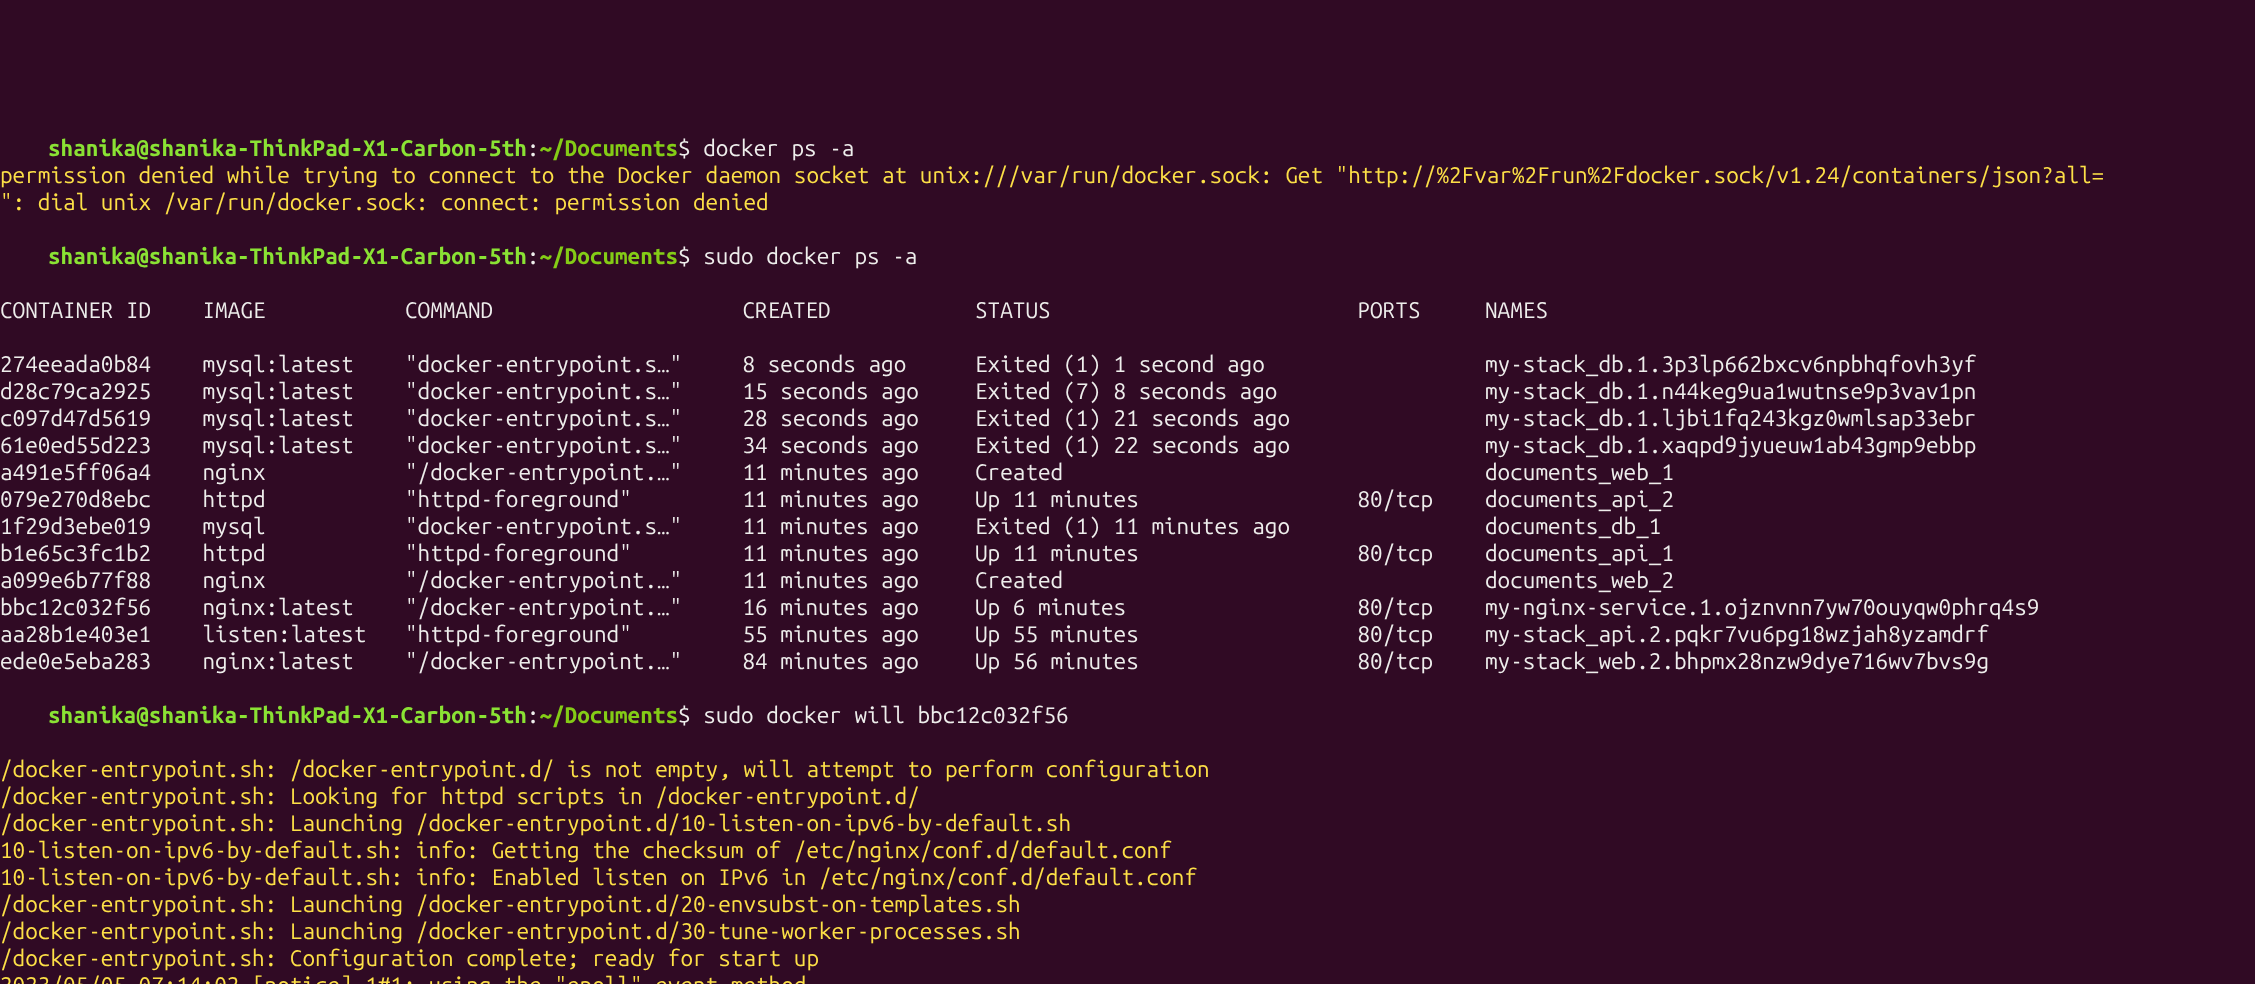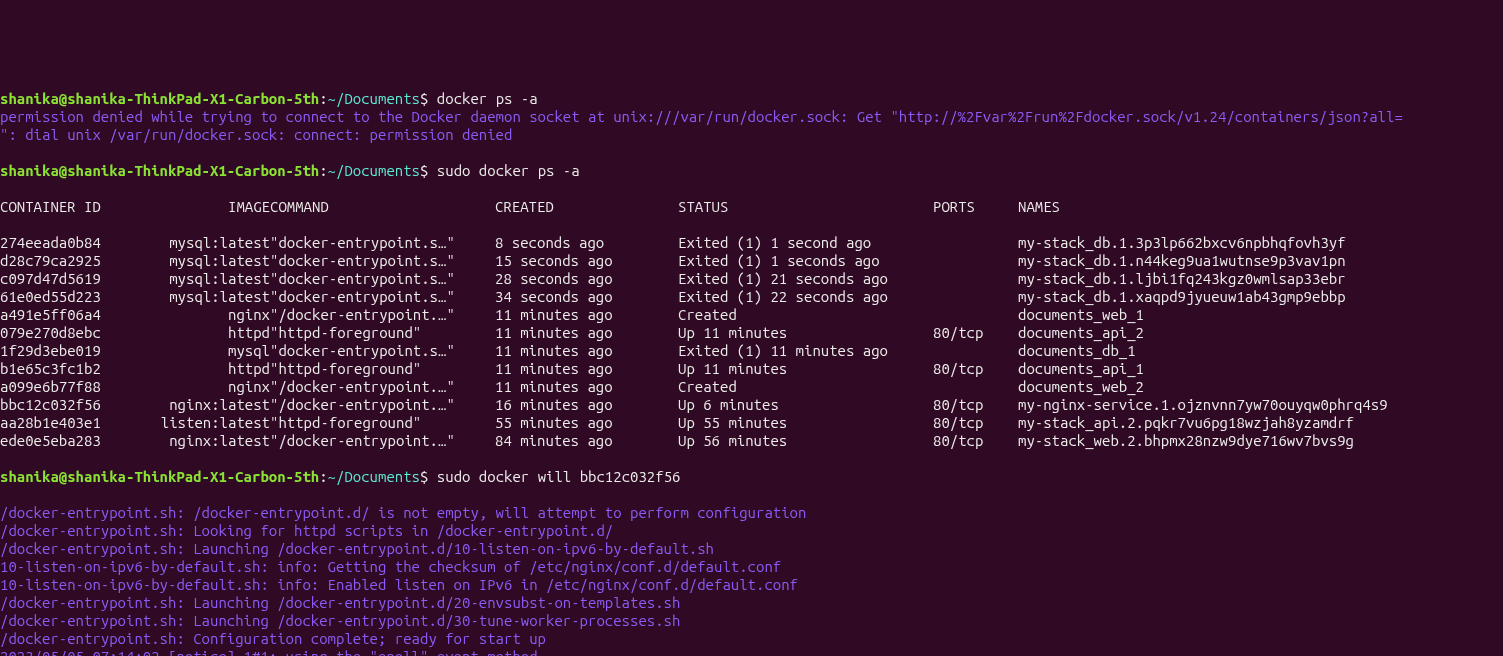--- a/index.html
+++ b/index.html
@@ -12,48 +12,48 @@
     line-height: 18px;
     width: 1503px;
     height: 656px;
     overflow: hidden;
     white-space: pre;
   }
   .term {
     padding: 0;
   }
   .line { white-space: pre; }
-  .user { color: #8ae234; font-weight: bold; }
-  .path { color: #5eead4; font-weight: normal; }
+  .user { color: #8ae234; font-weight: bold; margin-left: 32px; }
+  .path { color: #84cc16; font-weight: bold; }
   .white { color: #eeeeec; }
-  .dim { color: #8b5cf6; }
+  .dim { color: #fde047; }
   .col { display: inline-block; }
   .c-id     { width: 135px; }
-  .c-image  { width: 135px; text-align: right; }
+  .c-image  { width: 135px; }
   .c-cmd    { width: 225px; }
   .c-created{ width: 155px; }
-  .c-status { width: 255px; margin-left: 28px; }
+  .c-status { width: 255px; }
   .c-ports  { width: 85px;  }
   .c-names  { }
 </style>
 </head>
 <body>
 <div class="term">
 
 
 <span class="line"><span class="user">shanika@shanika-ThinkPad-X1-Carbon-5th</span><span class="white">:</span><span class="path">~/Documents</span><span class="white">$ </span><span class="white">docker ps -a</span></span>
 <span class="line dim">permission denied while trying to connect to the Docker daemon socket at unix:///var/run/docker.sock: Get "http://%2Fvar%2Frun%2Fdocker.sock/v1.24/containers/json?all=</span>
 <span class="line dim">": dial unix /var/run/docker.sock: connect: permission denied</span>
 
 <span class="line"><span class="user">shanika@shanika-ThinkPad-X1-Carbon-5th</span><span class="white">:</span><span class="path">~/Documents</span><span class="white">$ </span><span class="white">sudo docker ps -a</span></span>
 
 <span class="line"><span class="col c-id">CONTAINER ID</span><span class="col c-image">IMAGE</span><span class="col c-cmd">COMMAND</span><span class="col c-created">CREATED</span><span class="col c-status">STATUS</span><span class="col c-ports">PORTS</span><span class="col c-names">NAMES</span></span>
 
 <span class="line"><span class="col c-id">274eeada0b84</span><span class="col c-image">mysql:latest</span><span class="col c-cmd">"docker-entrypoint.s…"</span><span class="col c-created">8 seconds ago</span><span class="col c-status">Exited (1) 1 second ago</span><span class="col c-ports"></span><span class="col c-names">my-stack_db.1.3p3lp662bxcv6npbhqfovh3yf</span></span>
-<span class="line"><span class="col c-id">d28c79ca2925</span><span class="col c-image">mysql:latest</span><span class="col c-cmd">"docker-entrypoint.s…"</span><span class="col c-created">15 seconds ago</span><span class="col c-status">Exited (1) 1 seconds ago</span><span class="col c-ports"></span><span class="col c-names">my-stack_db.1.n44keg9ua1wutnse9p3vav1pn</span></span>
+<span class="line"><span class="col c-id">d28c79ca2925</span><span class="col c-image">mysql:latest</span><span class="col c-cmd">"docker-entrypoint.s…"</span><span class="col c-created">15 seconds ago</span><span class="col c-status">Exited (7) 8 seconds ago</span><span class="col c-ports"></span><span class="col c-names">my-stack_db.1.n44keg9ua1wutnse9p3vav1pn</span></span>
 <span class="line"><span class="col c-id">c097d47d5619</span><span class="col c-image">mysql:latest</span><span class="col c-cmd">"docker-entrypoint.s…"</span><span class="col c-created">28 seconds ago</span><span class="col c-status">Exited (1) 21 seconds ago</span><span class="col c-ports"></span><span class="col c-names">my-stack_db.1.ljbi1fq243kgz0wmlsap33ebr</span></span>
 <span class="line"><span class="col c-id">61e0ed55d223</span><span class="col c-image">mysql:latest</span><span class="col c-cmd">"docker-entrypoint.s…"</span><span class="col c-created">34 seconds ago</span><span class="col c-status">Exited (1) 22 seconds ago</span><span class="col c-ports"></span><span class="col c-names">my-stack_db.1.xaqpd9jyueuw1ab43gmp9ebbp</span></span>
 <span class="line"><span class="col c-id">a491e5ff06a4</span><span class="col c-image">nginx</span><span class="col c-cmd">"/docker-entrypoint.…"</span><span class="col c-created">11 minutes ago</span><span class="col c-status">Created</span><span class="col c-ports"></span><span class="col c-names">documents_web_1</span></span>
 <span class="line"><span class="col c-id">079e270d8ebc</span><span class="col c-image">httpd</span><span class="col c-cmd">"httpd-foreground"</span><span class="col c-created">11 minutes ago</span><span class="col c-status">Up 11 minutes</span><span class="col c-ports">80/tcp</span><span class="col c-names">documents_api_2</span></span>
 <span class="line"><span class="col c-id">1f29d3ebe019</span><span class="col c-image">mysql</span><span class="col c-cmd">"docker-entrypoint.s…"</span><span class="col c-created">11 minutes ago</span><span class="col c-status">Exited (1) 11 minutes ago</span><span class="col c-ports"></span><span class="col c-names">documents_db_1</span></span>
 <span class="line"><span class="col c-id">b1e65c3fc1b2</span><span class="col c-image">httpd</span><span class="col c-cmd">"httpd-foreground"</span><span class="col c-created">11 minutes ago</span><span class="col c-status">Up 11 minutes</span><span class="col c-ports">80/tcp</span><span class="col c-names">documents_api_1</span></span>
 <span class="line"><span class="col c-id">a099e6b77f88</span><span class="col c-image">nginx</span><span class="col c-cmd">"/docker-entrypoint.…"</span><span class="col c-created">11 minutes ago</span><span class="col c-status">Created</span><span class="col c-ports"></span><span class="col c-names">documents_web_2</span></span>
 <span class="line"><span class="col c-id">bbc12c032f56</span><span class="col c-image">nginx:latest</span><span class="col c-cmd">"/docker-entrypoint.…"</span><span class="col c-created">16 minutes ago</span><span class="col c-status">Up 6 minutes</span><span class="col c-ports">80/tcp</span><span class="col c-names">my-nginx-service.1.ojznvnn7yw70ouyqw0phrq4s9</span></span>
 <span class="line"><span class="col c-id">aa28b1e403e1</span><span class="col c-image">listen:latest</span><span class="col c-cmd">"httpd-foreground"</span><span class="col c-created">55 minutes ago</span><span class="col c-status">Up 55 minutes</span><span class="col c-ports">80/tcp</span><span class="col c-names">my-stack_api.2.pqkr7vu6pg18wzjah8yzamdrf</span></span>
 <span class="line"><span class="col c-id">ede0e5eba283</span><span class="col c-image">nginx:latest</span><span class="col c-cmd">"/docker-entrypoint.…"</span><span class="col c-created">84 minutes ago</span><span class="col c-status">Up 56 minutes</span><span class="col c-ports">80/tcp</span><span class="col c-names">my-stack_web.2.bhpmx28nzw9dye716wv7bvs9g</span></span>

